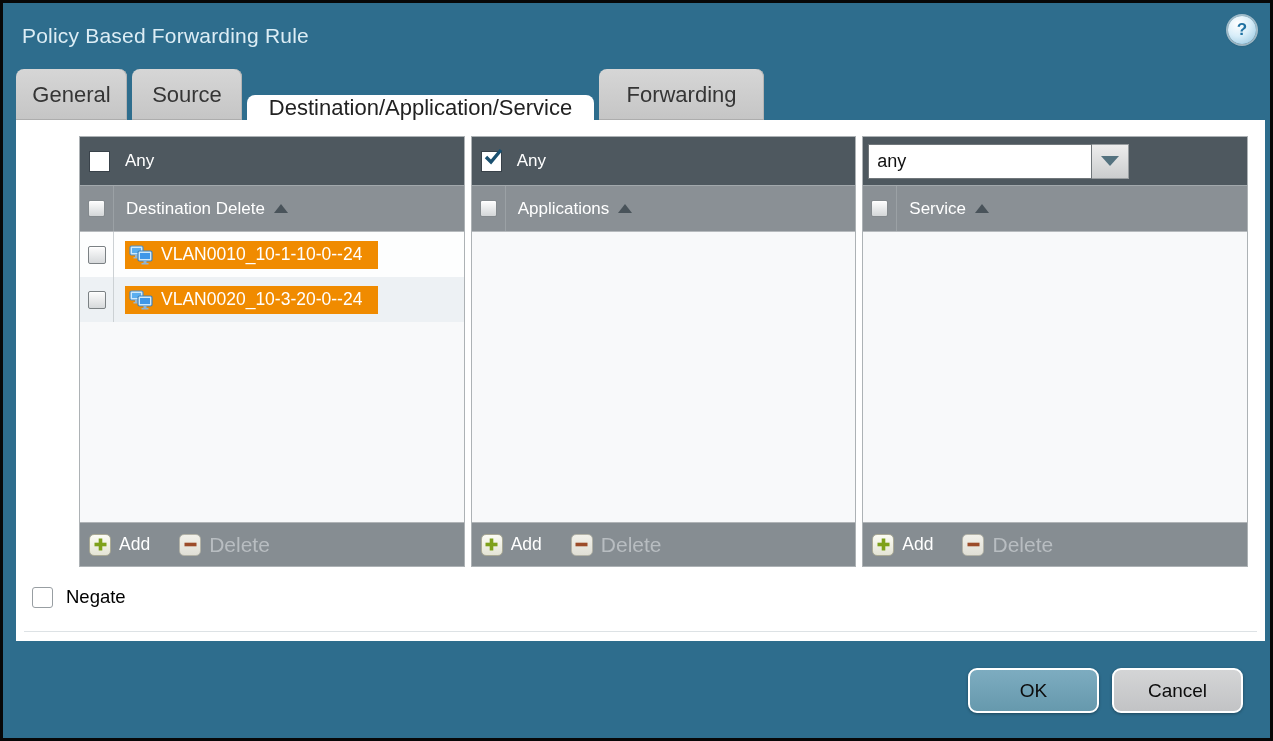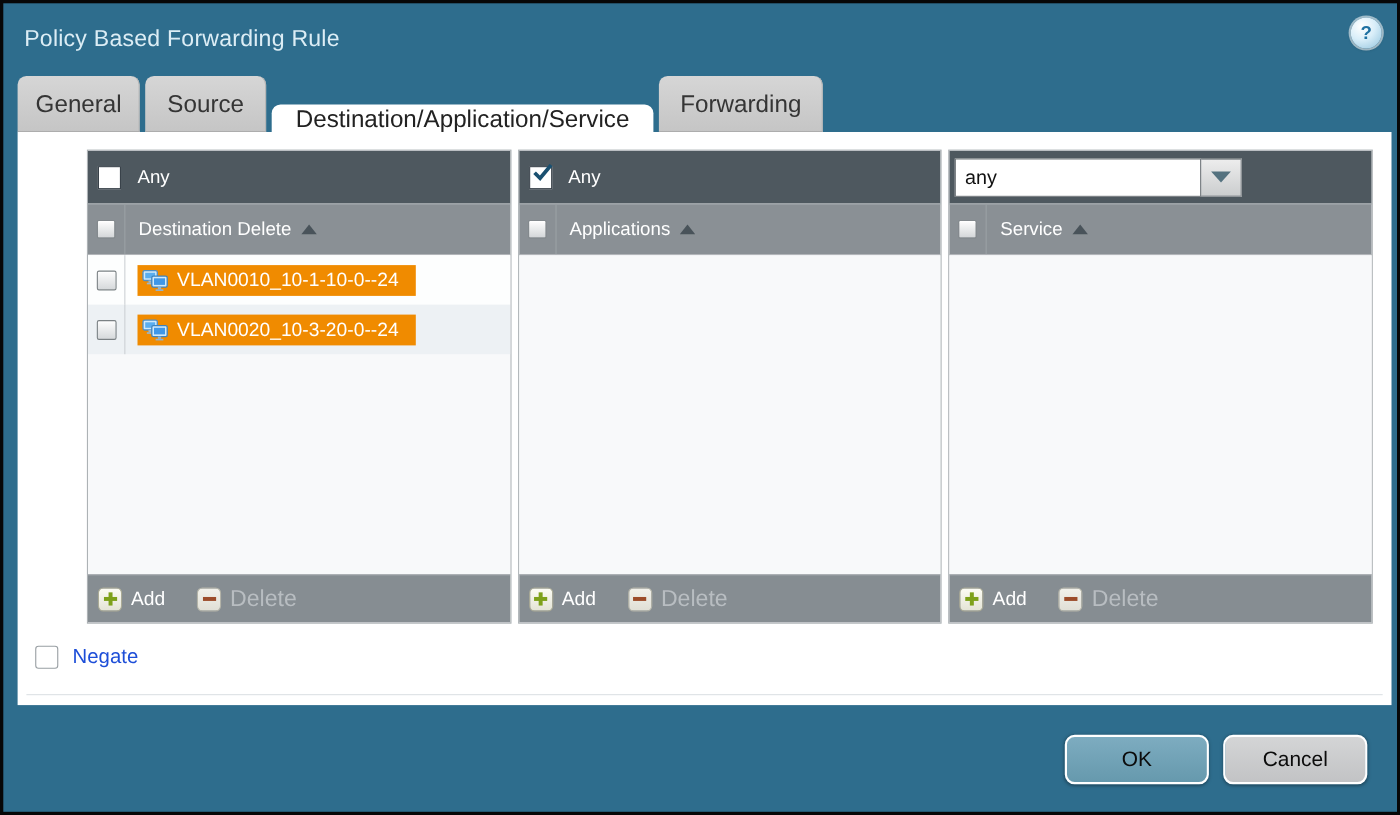--- a/index.html
+++ b/index.html
@@ -40,21 +40,21 @@
     display: flex; align-items: center; justify-content: center;
     border-radius: 8px 8px 0 0;
     background: linear-gradient(#d6d6d6, #c5c5c5);
     box-shadow: inset 0 -1px 0 #adadad, inset -1px 0 0 #b4b4b4;
     color: #353535; font-size: 22px;
     cursor: pointer;
   }
   .tab-general { width: 111px; }
   .tab-source { width: 110px; }
   .tab-dest { width: 347px; }
-  .tab-forwarding { width: 149px; }
+  .tab-forwarding { width: 165px; }
   .tab.active {
     background: #ffffff;
     box-shadow: none;
     color: #222222;
     margin-top: 26px;
   }
   
   .panel {
     margin: 0 5px 0 13px;
     height: 521px;
@@ -195,21 +195,21 @@
     margin-top: 19px;
     display: flex; align-items: center; gap: 13px;
   }
   .cb-negate {
     width: 21px; height: 21px;
     border: 1px solid #989ea2;
     border-radius: 3px;
     background: #ffffff;
     cursor: pointer;
   }
-  .negate-label { color: #1d4ed8; font-size: 18.5px; }
+  .negate-label { color: #000000; font-size: 18.5px; }
   .panel-divider {
     position: absolute; left: 8px; right: 8px; bottom: 9px;
     border-top: 1px solid #dde2e5;
   }
   
   .buttonbar {
     display: flex; justify-content: flex-end; gap: 13px;
     padding-right: 27px; margin-top: 27px; margin-left: 24px;
   }
   .btn {

